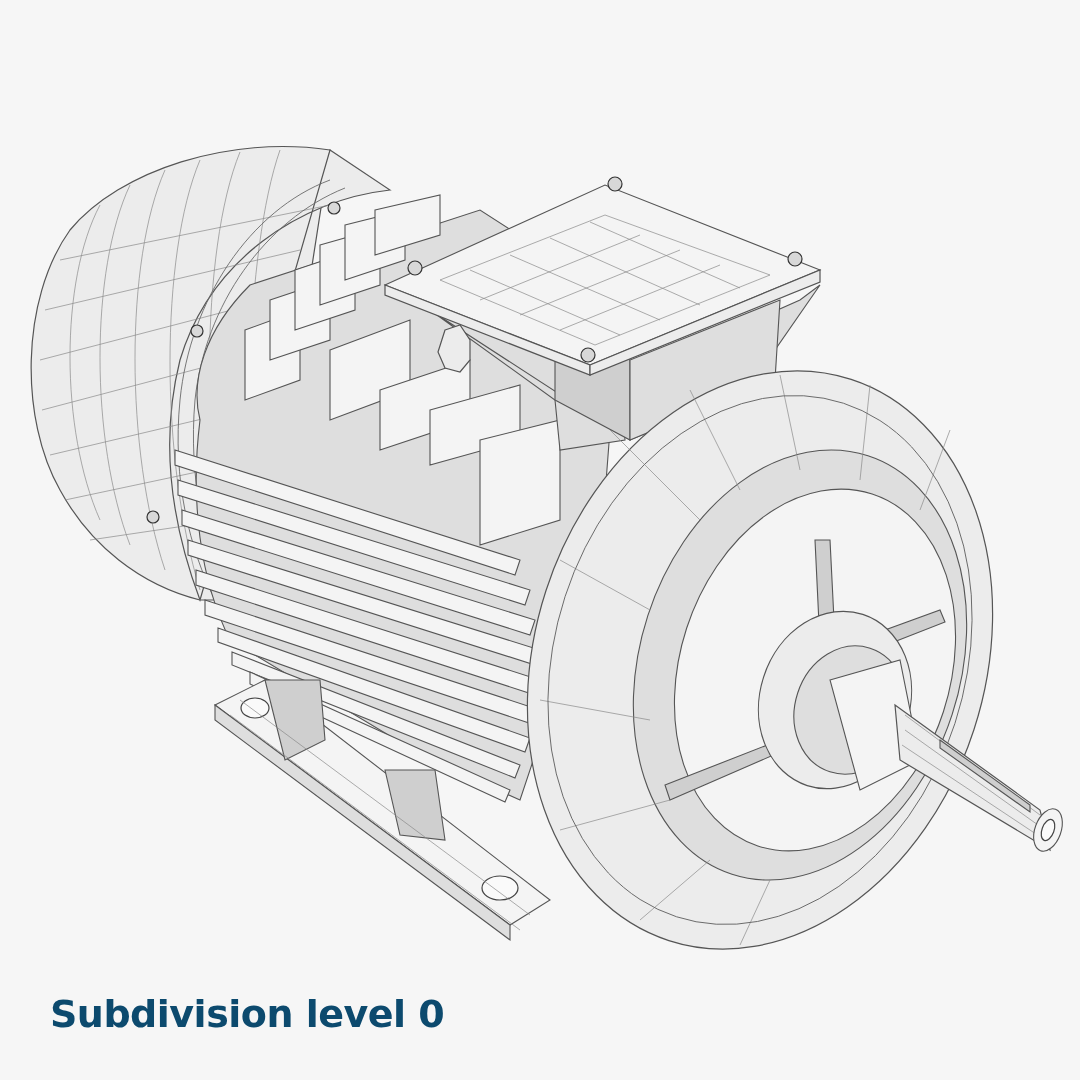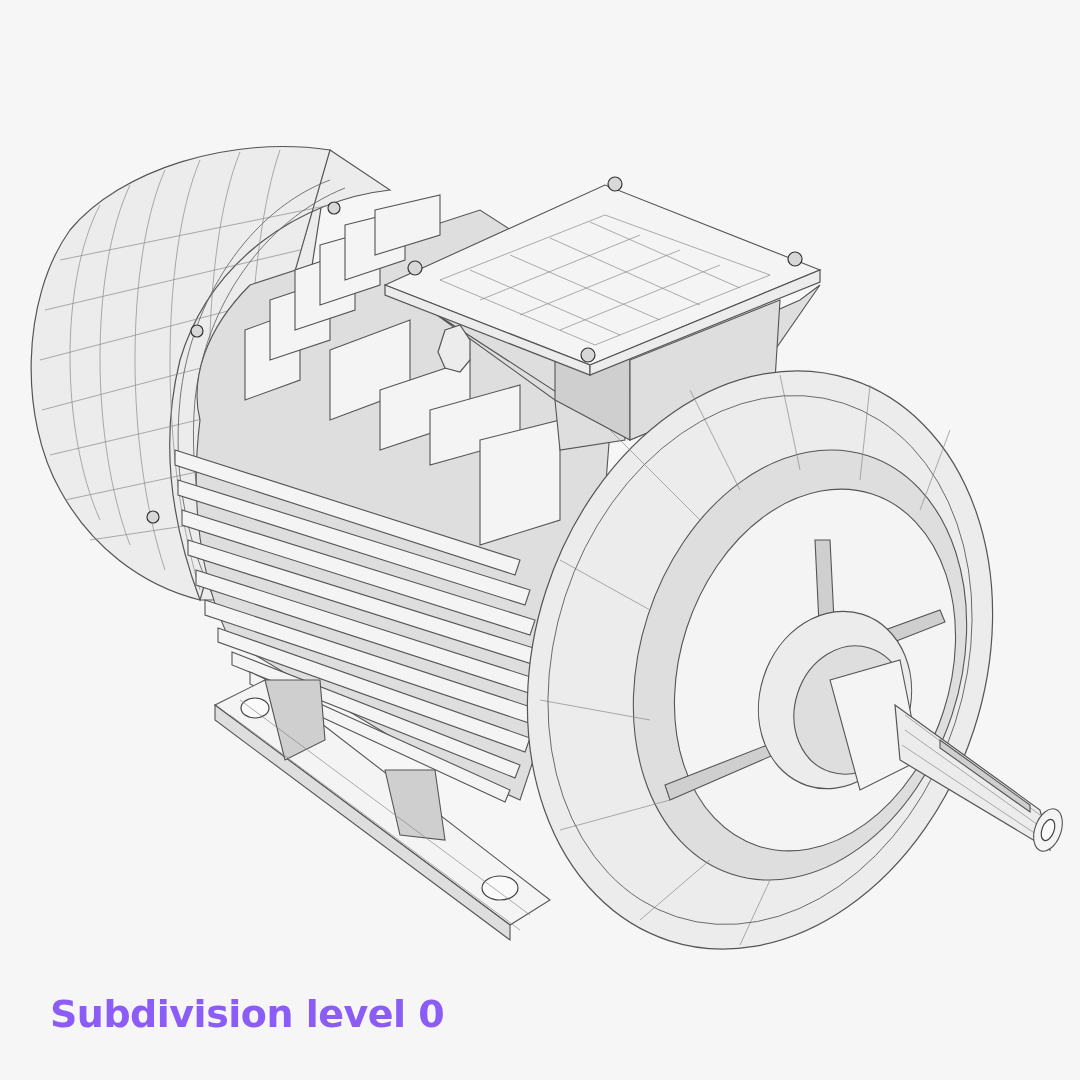--- a/index.html
+++ b/index.html
@@ -7,21 +7,21 @@
       width: 1080px; height: 1080px;
       background: #f6f6f6;
       position: relative; overflow: hidden;
       font-family: "Liberation Sans", sans-serif;
     }
     #scene { position: absolute; left: 0; top: 0; width: 1080px; height: 1080px; }
     .caption {
       position: absolute; left: 50px; top: 992px;
       font-family: "DejaVu Sans", sans-serif;
       font-weight: bold; font-size: 38px; letter-spacing: -0.5px;
-      color: #8b5cf6; white-space: nowrap;
+      color: #0c4a6e; white-space: nowrap;
     }
     .body { fill: #ececec; stroke: #555; stroke-width: 1.2; }
     .mid  { fill: #dedede; stroke: #555; stroke-width: 1.1; }
     .dark { fill: #cfcfcf; stroke: #555; stroke-width: 1.1; }
     .light{ fill: #f4f4f4; stroke: #555; stroke-width: 1.1; }
     .wire { fill: none; stroke: #8a8a8a; stroke-width: 0.7; }
     .wire2{ fill: none; stroke: #6a6a6a; stroke-width: 0.9; }
     .hole { fill: #fafafa; stroke: #444; stroke-width: 1.2; }
     .bolt { fill: #d8d8d8; stroke: #333; stroke-width: 1.2; }
   </style>

